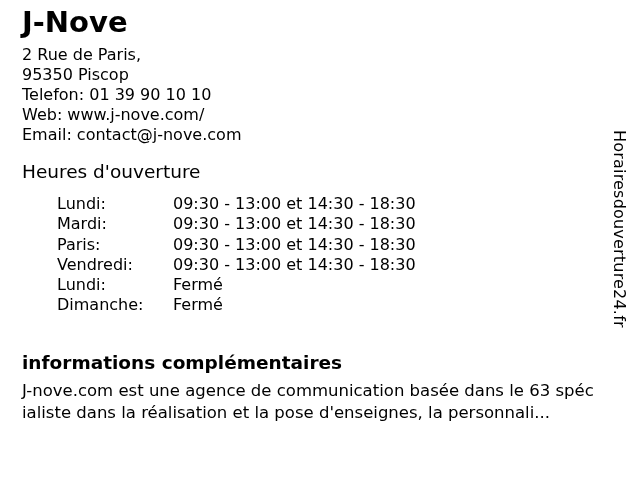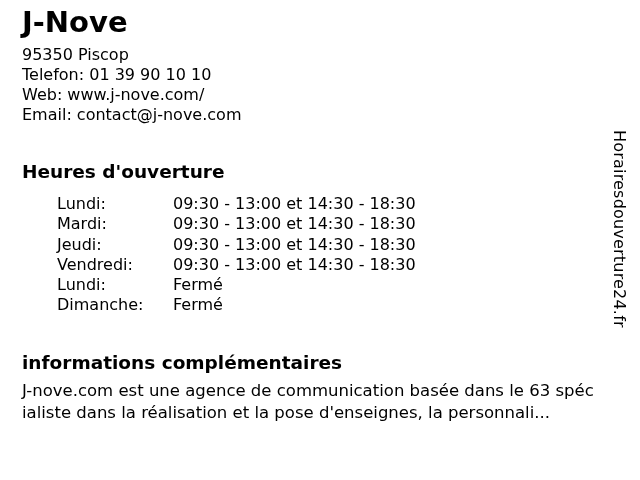--- a/index.html
+++ b/index.html
@@ -24,21 +24,21 @@
     line-height: 26px;
   }
   #contact {
     top: 45px;
     font-size: 16px;
     line-height: 20px;
   }
   #hours-heading {
     top: 161px;
     font-size: 18.5px;
-    font-weight: bold;
+    font-weight: normal;
   }
   #hours-table {
     top: 194px;
     font-size: 16px;
     line-height: 20.3px;
     margin-left: 35px;
   }
   .hours-row .day {
     display: inline-block;
     width: 116px;
@@ -64,37 +64,38 @@
     text-orientation: mixed;
     letter-spacing: 0.2px;
   }
 </style>
 </head>
 <body>
 
 <div id="title" class="abs">J-Nove</div>
 
 <div id="contact" class="abs">
+  <div>2 Rue de Paris,</div>
   <div>95350 Piscop</div>
   <div>Telefon: 01 39 90 10 10</div>
   <div>Web: www.j-nove.com/</div>
   <div>Email: contact@j-nove.com</div>
 </div>
 
 <div id="hours-heading" class="abs">Heures d'ouverture</div>
 
 <div id="hours-table" class="abs">
   <div class="hours-row">
     <span class="day">Lundi:</span><span class="val">09:30 - 13:00 et 14:30 - 18:30</span>
   </div>
   <div class="hours-row">
     <span class="day">Mardi:</span><span class="val">09:30 - 13:00 et 14:30 - 18:30</span>
   </div>
   <div class="hours-row">
-    <span class="day">Jeudi:</span><span class="val">09:30 - 13:00 et 14:30 - 18:30</span>
+    <span class="day">Paris:</span><span class="val">09:30 - 13:00 et 14:30 - 18:30</span>
   </div>
   <div class="hours-row">
     <span class="day">Vendredi:</span><span class="val">09:30 - 13:00 et 14:30 - 18:30</span>
   </div>
   <div class="hours-row">
     <span class="day">Lundi:</span><span class="val">Fermé</span>
   </div>
   <div class="hours-row">
     <span class="day">Dimanche:</span><span class="val">Fermé</span>
   </div>

